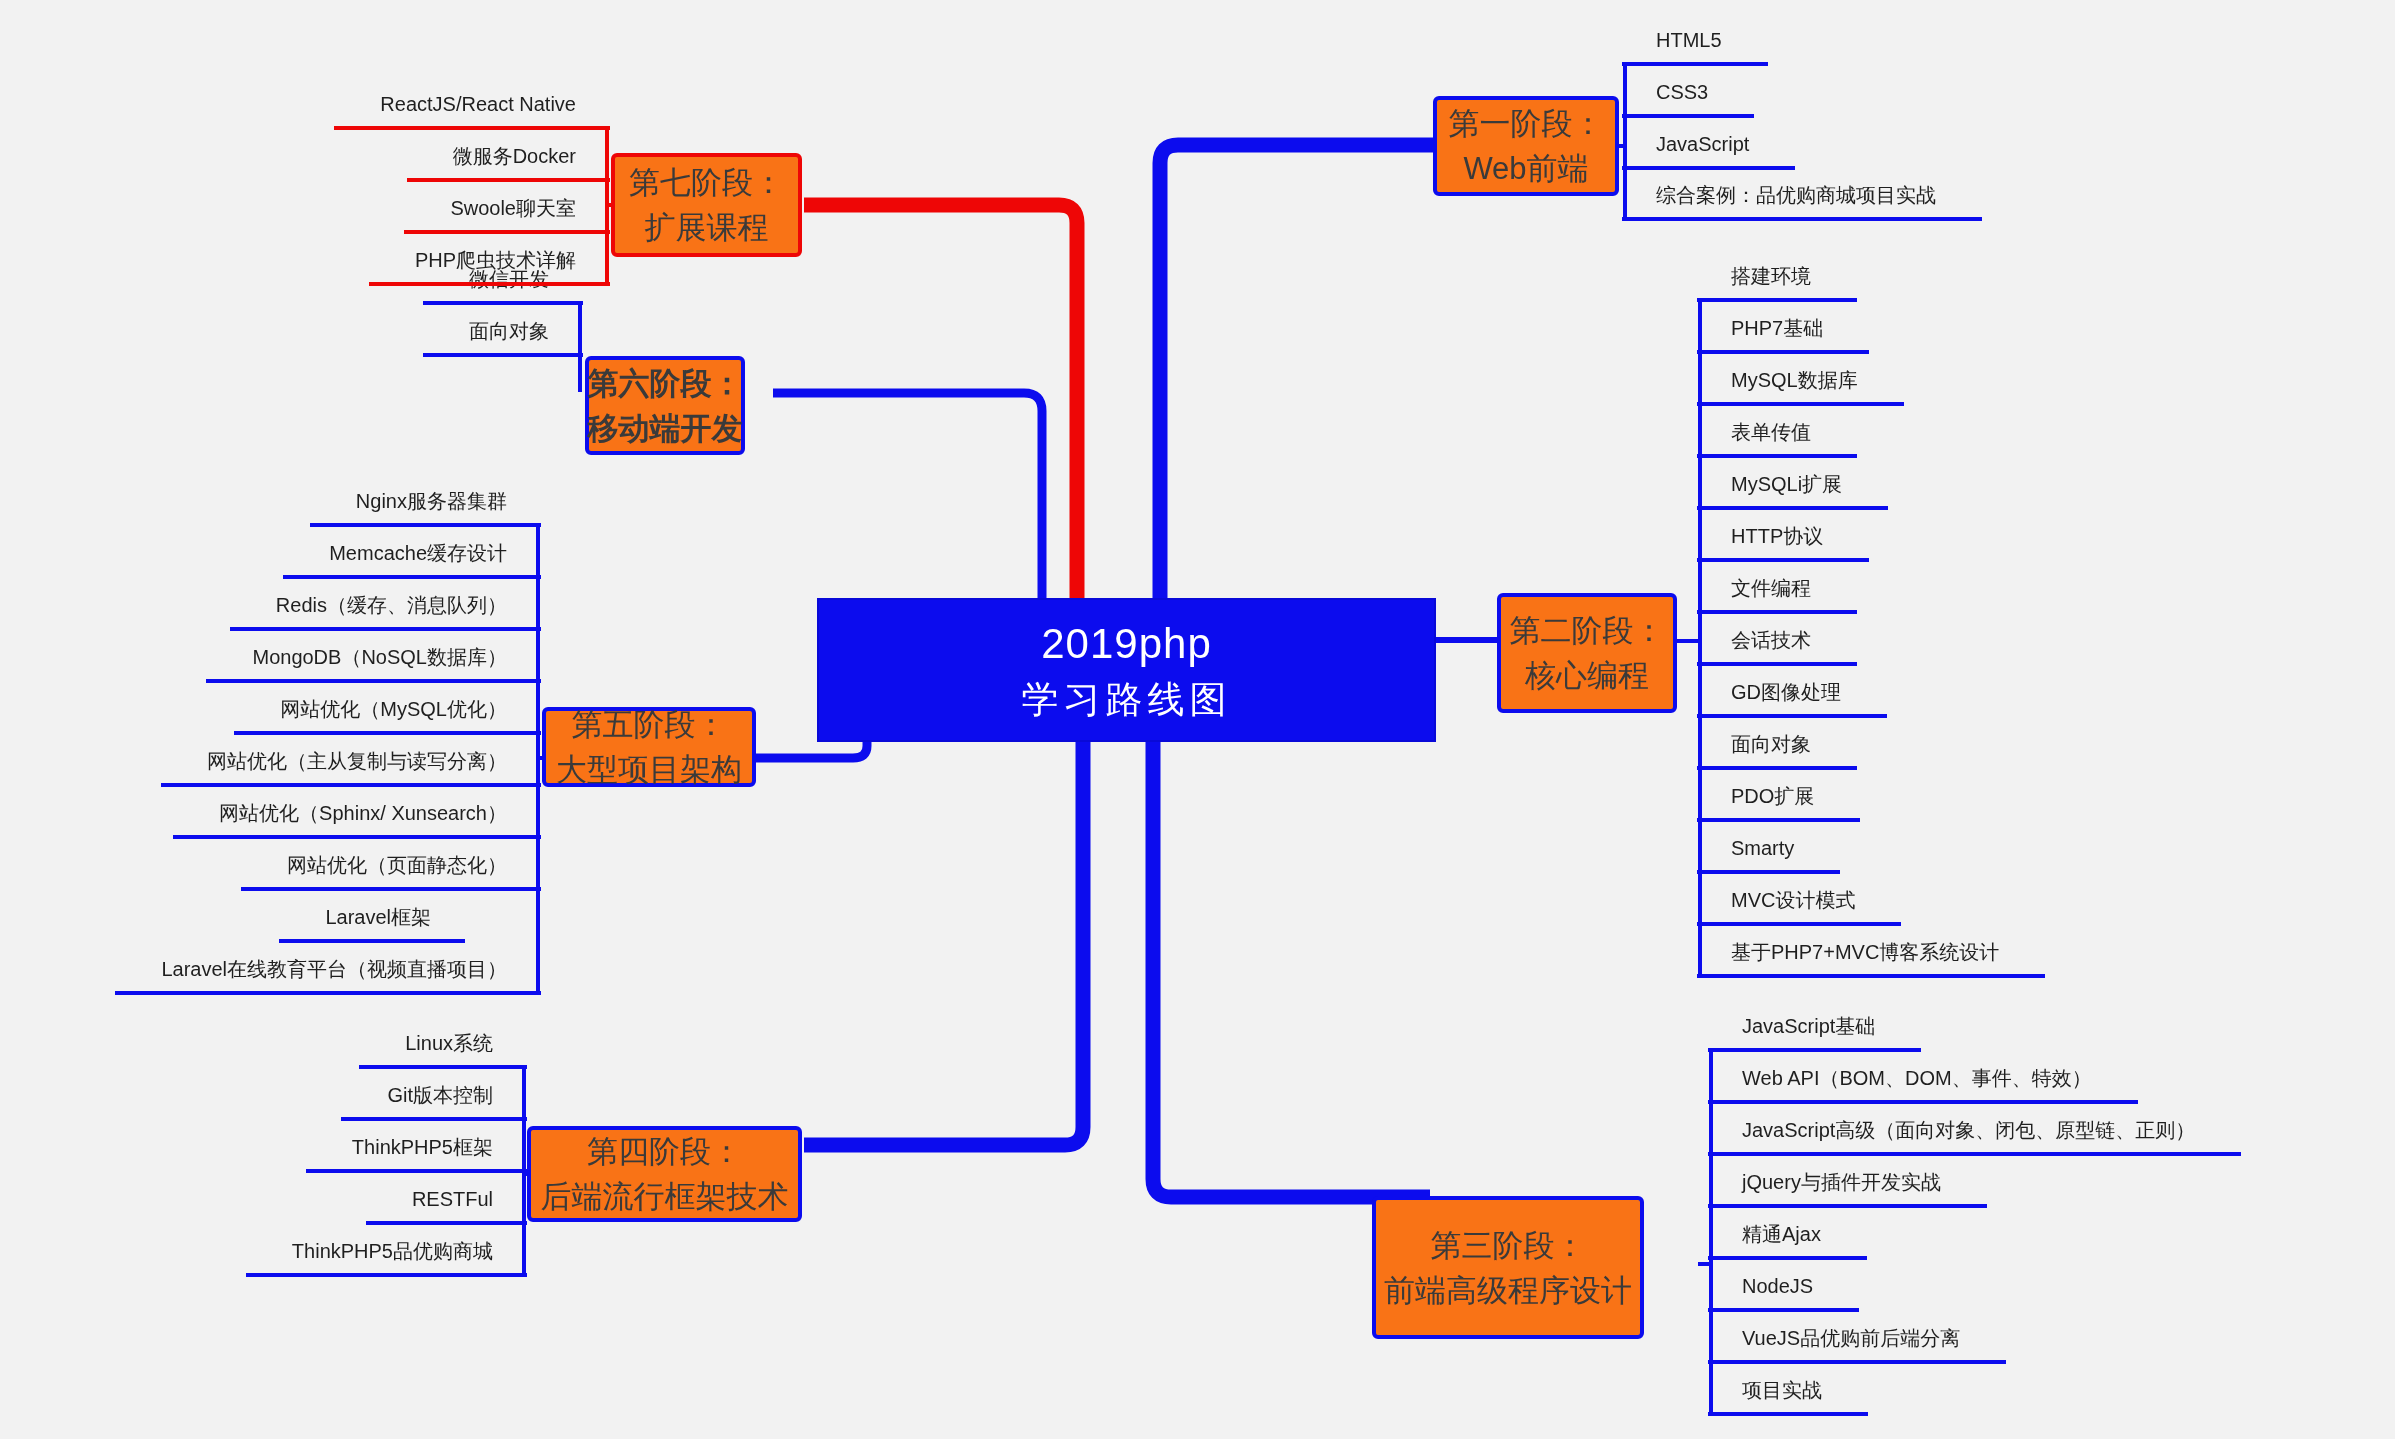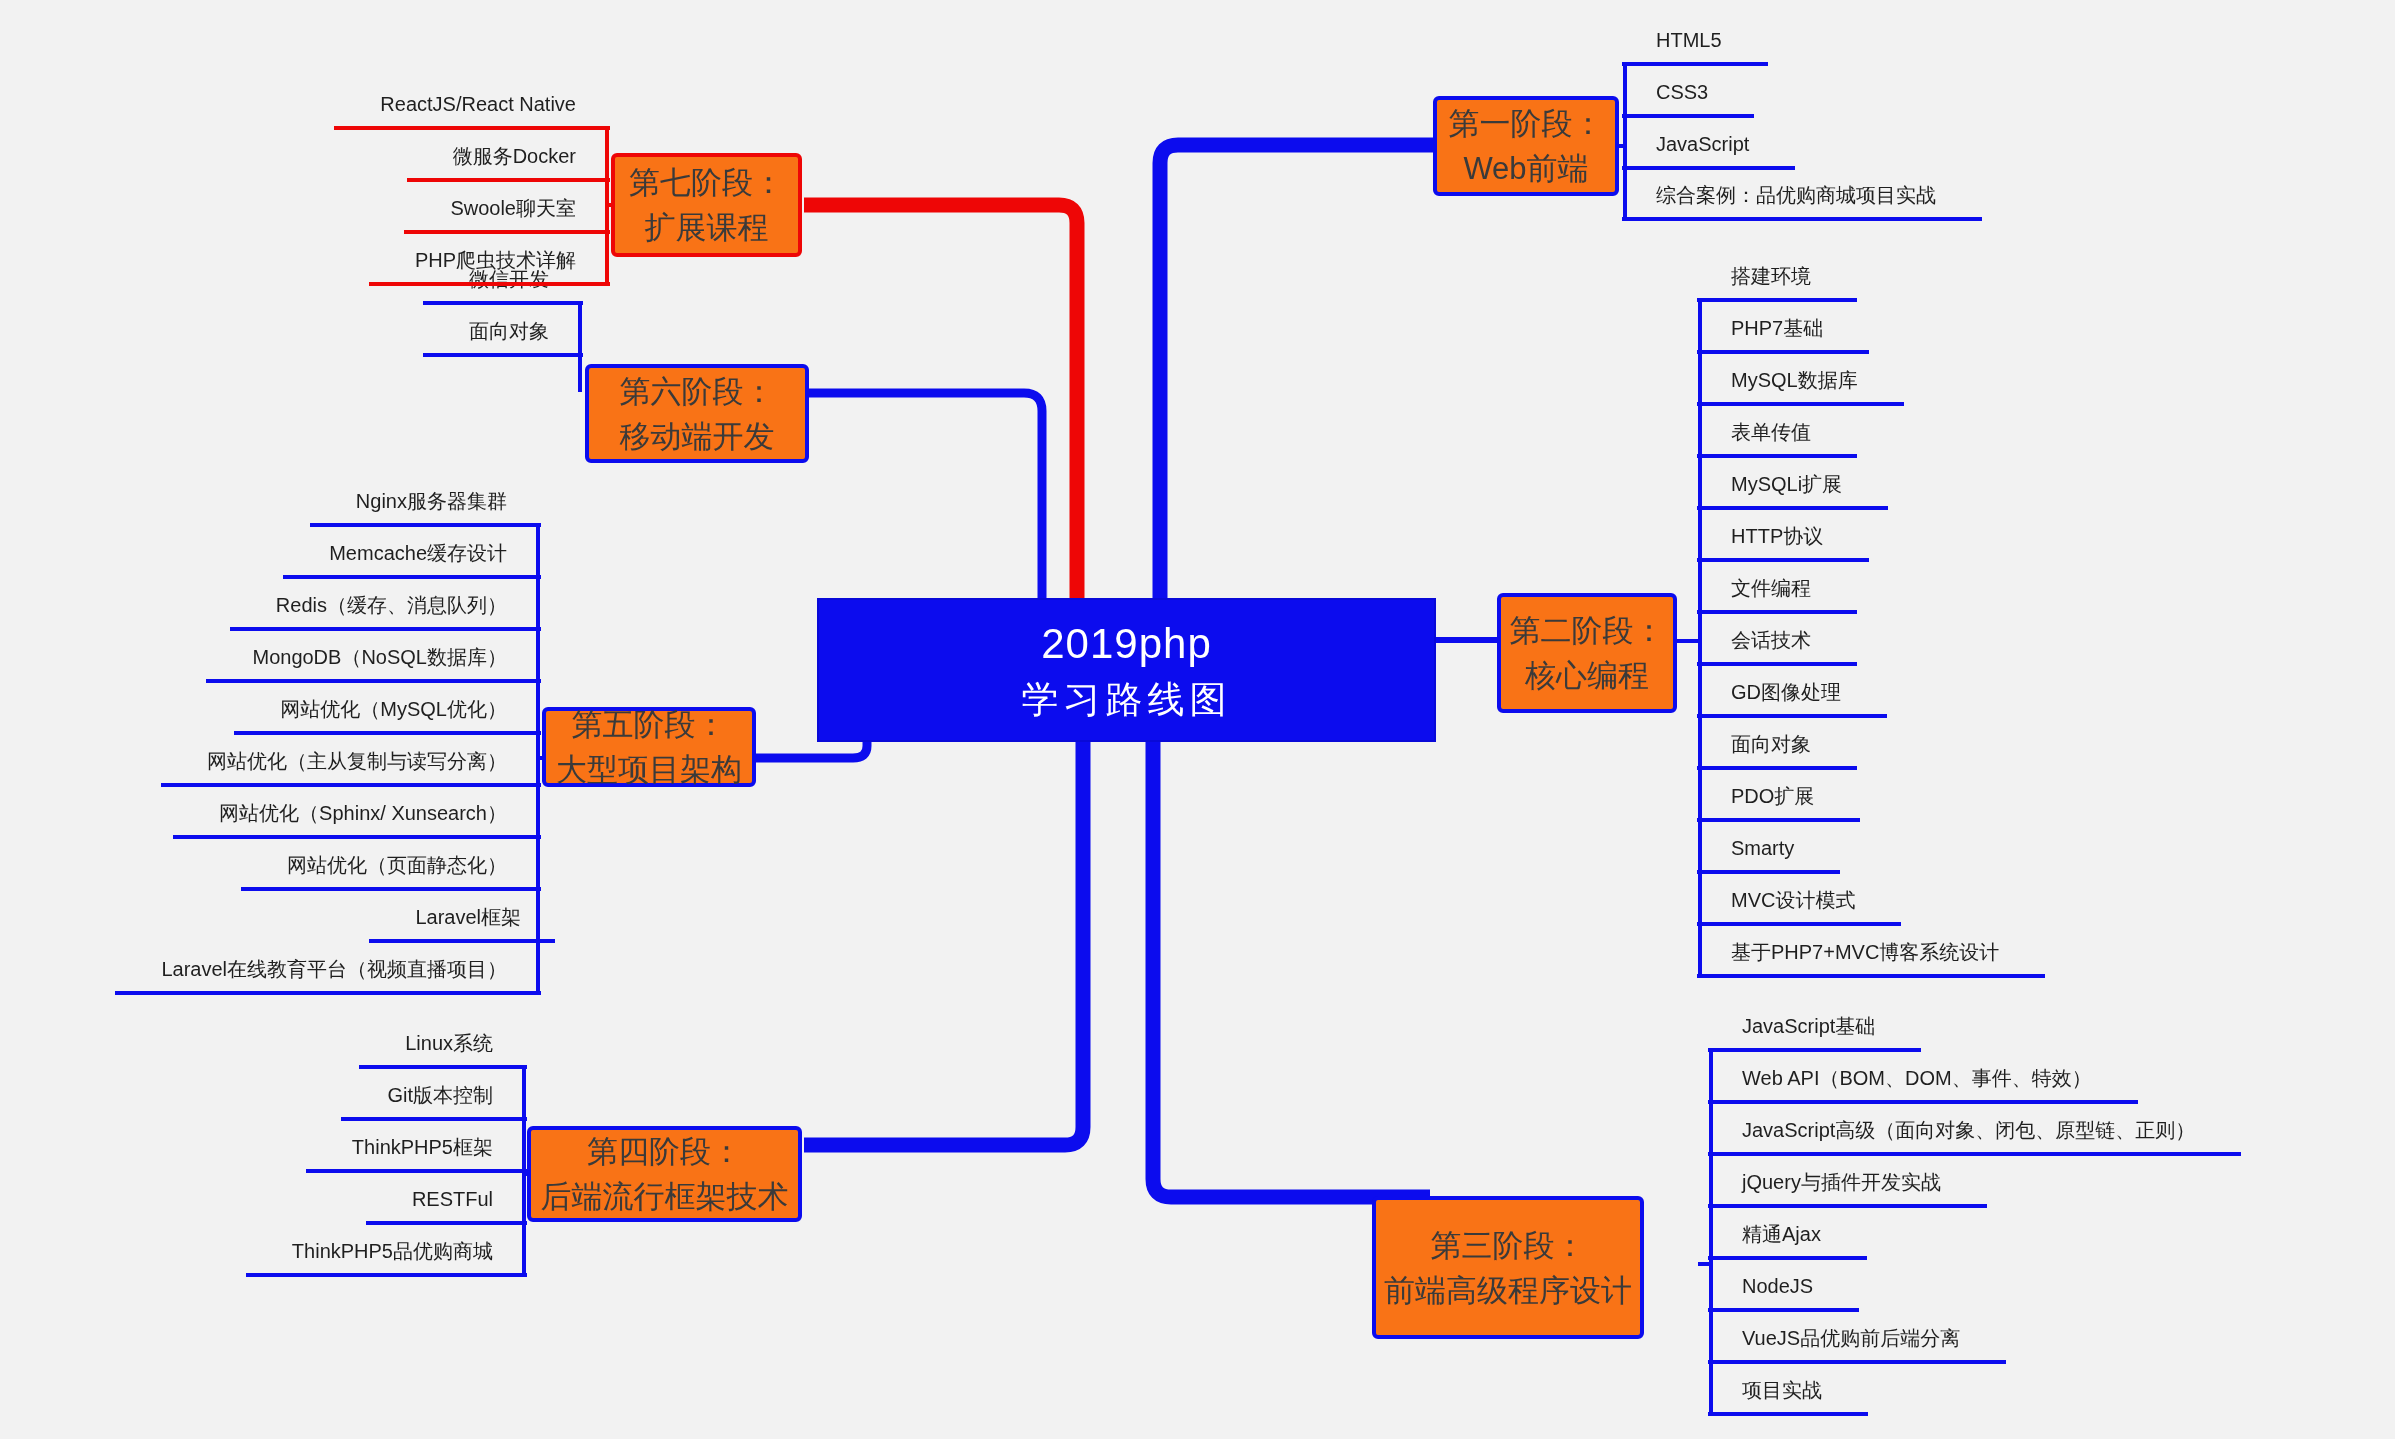--- a/index.html
+++ b/index.html
@@ -47,21 +47,21 @@
     text-align:center;
     white-space:nowrap;
     z-index:4;
   }
   .topic-box.red{border-color:var(--red);}
   #box-stage1{left:1433px;top:96px; width:186px;height:100px;}
   #box-stage2{left:1497px;top:593px;width:180px;height:120px;}
   #box-stage3{left:1372px;top:1196px;width:272px;height:143px;}
   #box-stage4{left:527px; top:1126px;width:275px;height:96px;}
   #box-stage5{left:542px; top:707px;width:214px;height:80px;}
-  #box-stage6{left:585px; top:364px;width:224px;height:99px;}
+  #box-stage6{left:585px; top:356px;width:160px;height:99px;font-weight:bold;}
   #box-stage7{left:611px; top:153px;width:191px;height:104px;}
 
   
   .item{
     position:absolute;
     height:46px;
     box-sizing:border-box;
     font-size:20px;
     line-height:40px;
     white-space:nowrap;
@@ -171,21 +171,21 @@
       <div class="item item-right" style="right: 1868px; top: 1179px;">RESTFul</div>
       <div class="item item-right" style="right: 1868px; top: 1231px;">ThinkPHP5品优购商城</div>
       <div class="item item-right" style="right: 1854px; top: 481px;">Nginx服务器集群</div>
       <div class="item item-right" style="right: 1854px; top: 533px;">Memcache缓存设计</div>
       <div class="item item-right" style="right: 1854px; top: 585px;">Redis（缓存、消息队列）</div>
       <div class="item item-right" style="right: 1854px; top: 637px;">MongoDB（NoSQL数据库）</div>
       <div class="item item-right" style="right: 1854px; top: 689px;">网站优化（MySQL优化）</div>
       <div class="item item-right" style="right: 1854px; top: 741px;">网站优化（主从复制与读写分离）</div>
       <div class="item item-right" style="right: 1854px; top: 793px;">网站优化（Sphinx/ Xunsearch）</div>
       <div class="item item-right" style="right: 1854px; top: 845px;">网站优化（页面静态化）</div>
-      <div class="item item-right" style="right: 1840px; top: 897px;">Laravel框架</div>
+      <div class="item item-right" style="right: 1930px; top: 897px;">Laravel框架</div>
       <div class="item item-right" style="right: 1854px; top: 949px;">Laravel在线教育平台（视频直播项目）</div>
       <div class="item item-right" style="right: 1812px; top: 259px;">微信开发</div>
       <div class="item item-right" style="right: 1812px; top: 311px;">面向对象</div>
       <div class="item item-right item-red" style="right: 1785px; top: 84px;">ReactJS/React Native</div>
       <div class="item item-right item-red" style="right: 1785px; top: 136px;">微服务Docker</div>
       <div class="item item-right item-red" style="right: 1785px; top: 188px;">Swoole聊天室</div>
       <div class="item item-right item-red" style="right: 1785px; top: 240px;">PHP爬虫技术详解</div>
     </div>
 
 </div>

